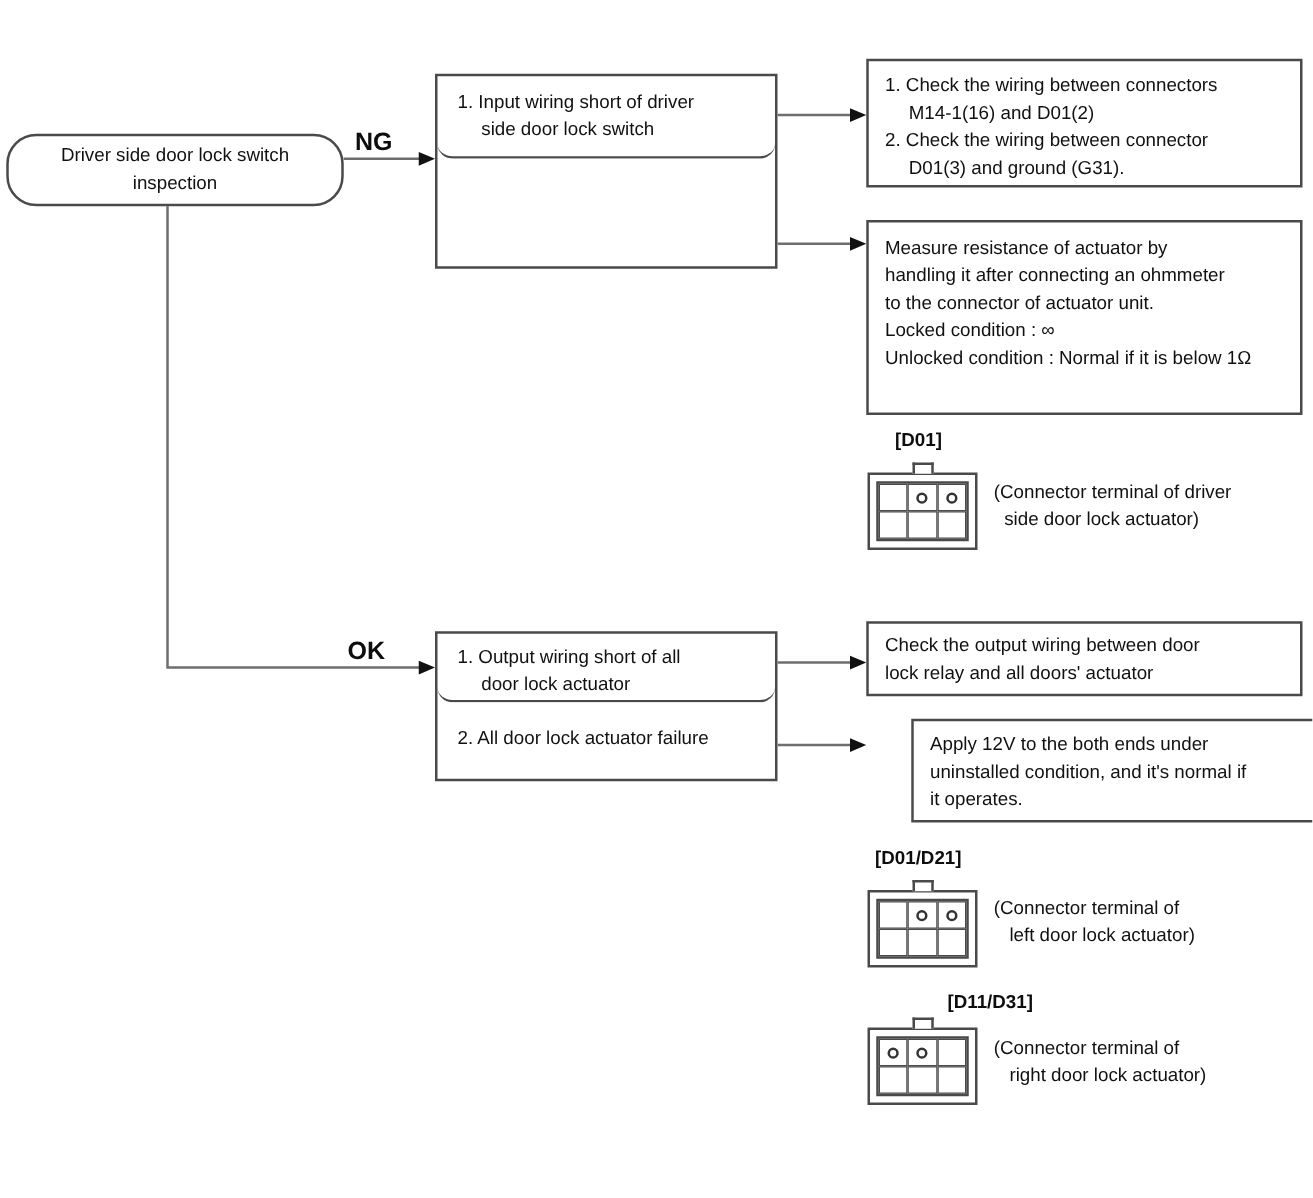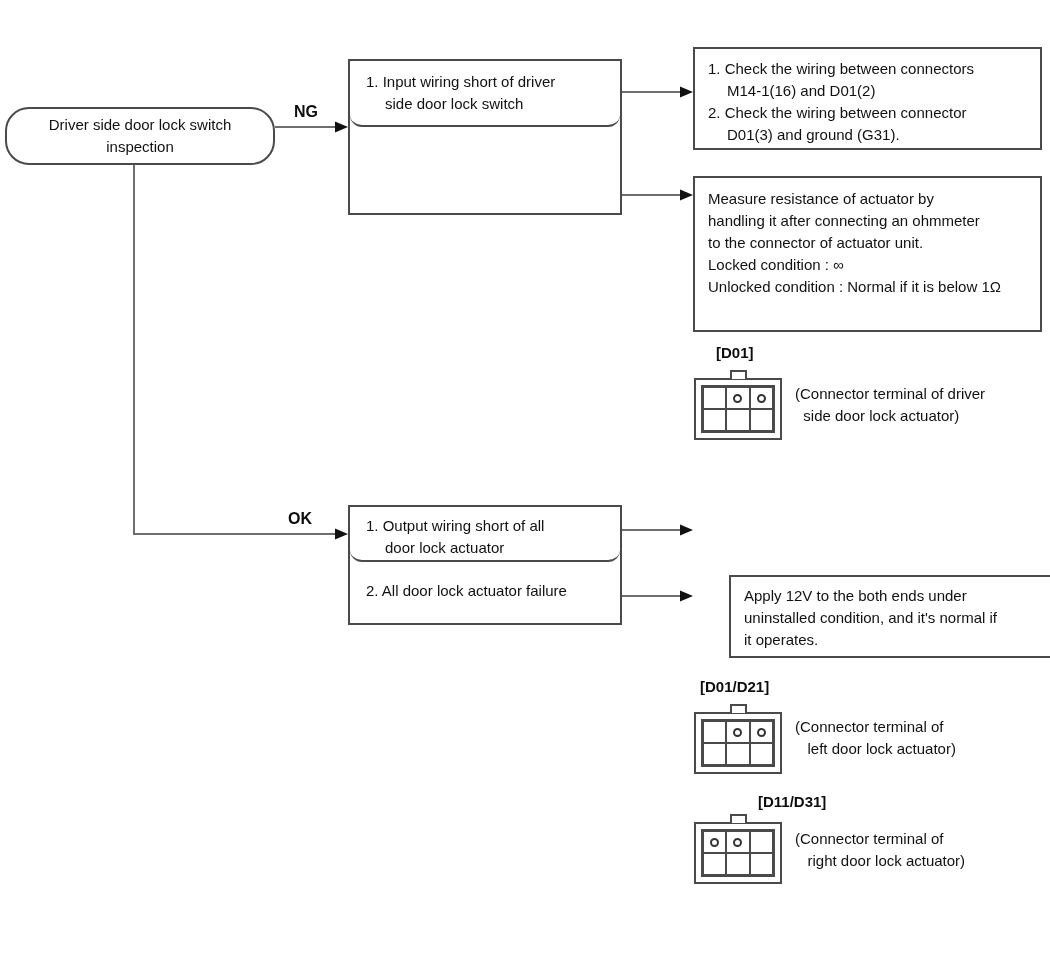--- a/index.html
+++ b/index.html
@@ -36,22 +36,22 @@
   .num-item {
     padding-left: 19px;
     text-indent: -19px;
     white-space: pre-line;
   }
   .plain-text { white-space: pre-line; }
 
   .branch-label {
     position: absolute;
     font-weight: bold;
-    font-size: 16px;
-    text-align: center;
+    font-size: 20px;
+    text-align: left;
     color: #0d0d0d;
   }
 
   .conn-label {
     position: absolute;
     font-weight: bold;
     color: #0d0d0d;
     text-align: right;
   }
   .connector-unit { position: absolute; width: 88px; }
@@ -156,20 +156,24 @@
   <div class="box split-box" style="left:348px; top:505px; width:274px; height:120px;">
     <div class="sect sect-divided" style="height:55px; padding:8px 8px 0 16px;">
       <div class="num-item">1. Output wiring short of all
 door lock actuator</div>
     </div>
     <div class="sect" style="height:59px; padding:18px 8px 0 16px;">
       <div class="num-item">2. All door lock actuator failure</div>
     </div>
   </div>
 
+  <div class="box" style="left:693px; top:497px; width:349px; height:60px; padding:7px 10px 0 13px;">
+    <div class="plain-text">Check the output wiring between door
+lock relay and all doors' actuator</div>
+  </div>
 
   <div class="box" style="left:729px; top:575px; width:349px; height:83px; padding:8px 10px 0 13px;">
     <div class="plain-text">Apply 12V to the both ends under
 uninstalled condition, and it's normal if
 it operates.</div>
   </div>
 
   <div class="conn-label" style="left:716px; top:344px;">[D01]</div>
   <div class="connector-unit" style="left:694px; top:370px;">
     <div class="conn-tab"></div>

